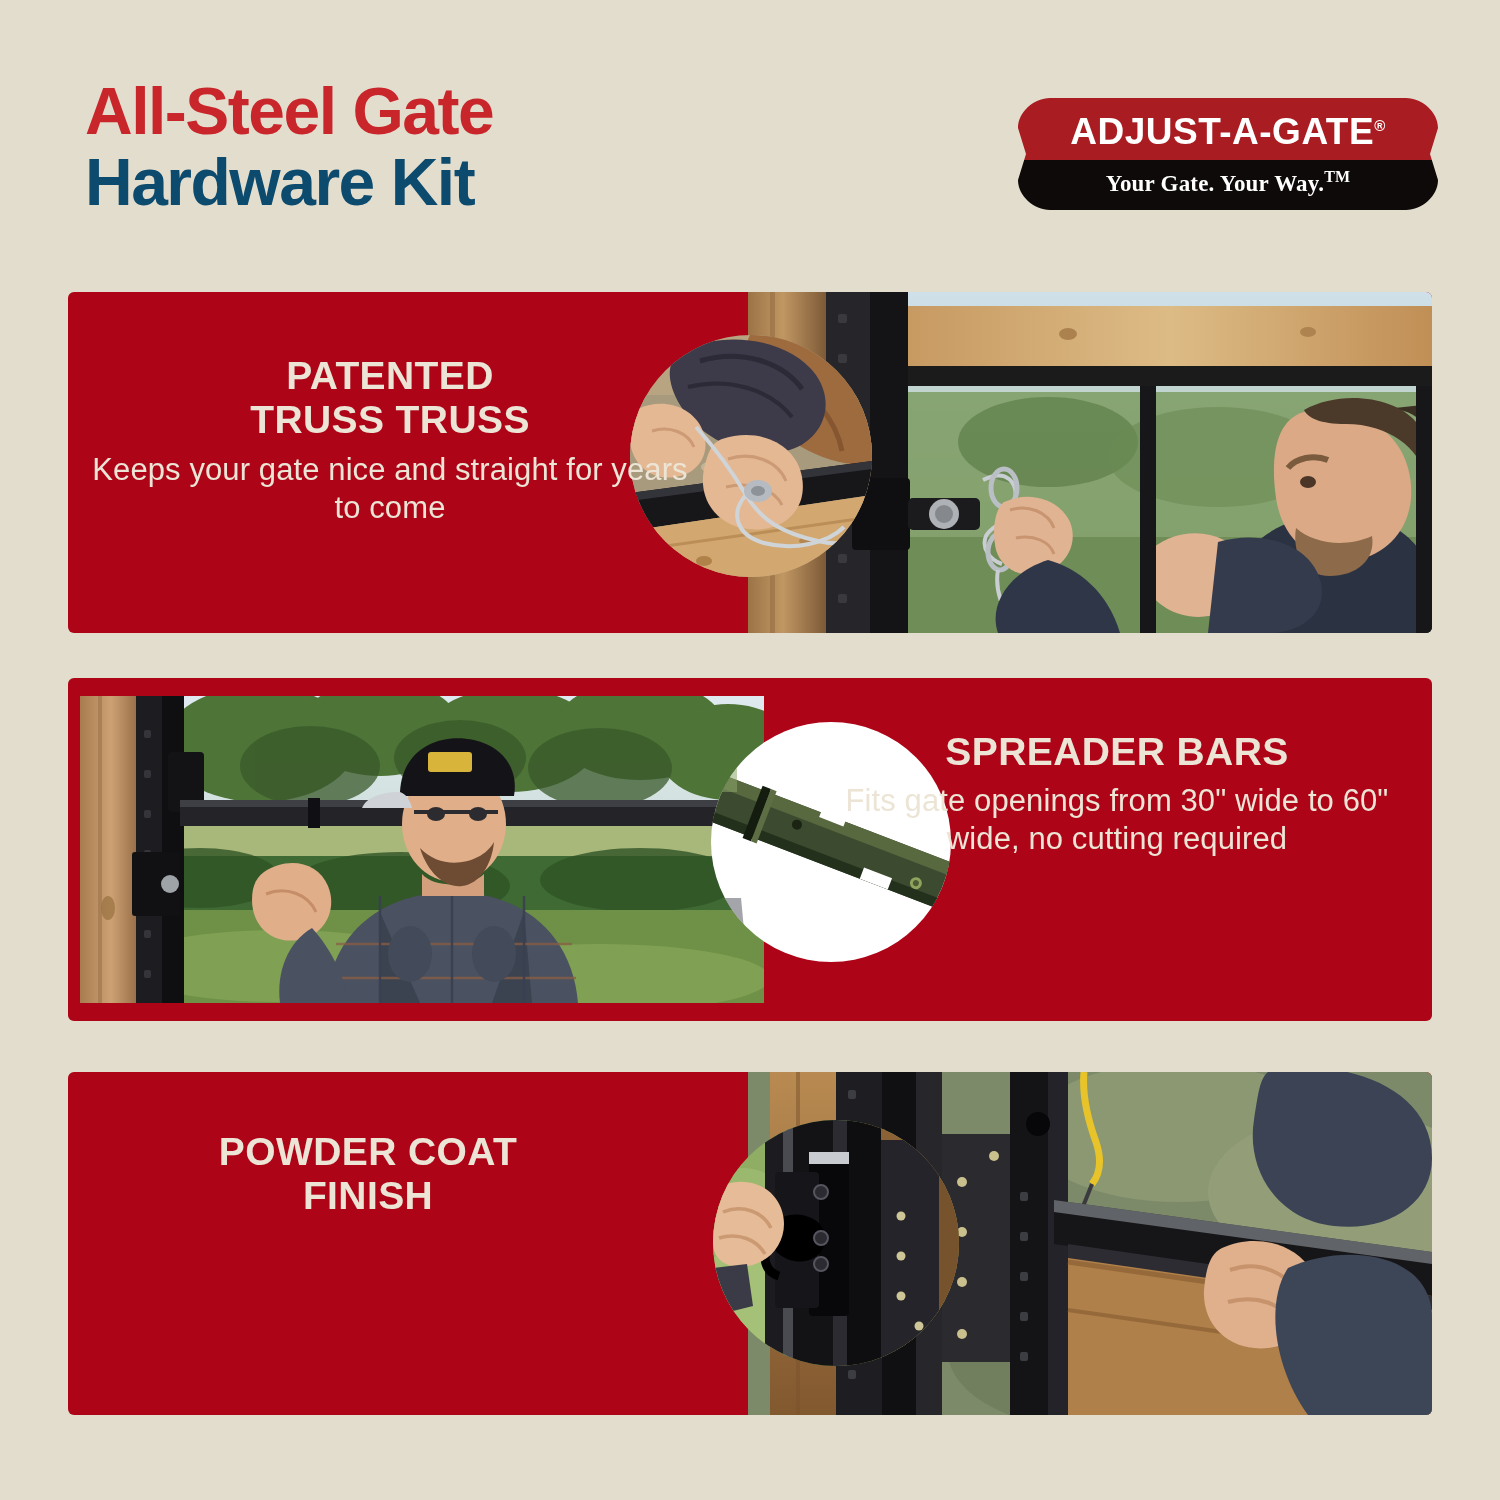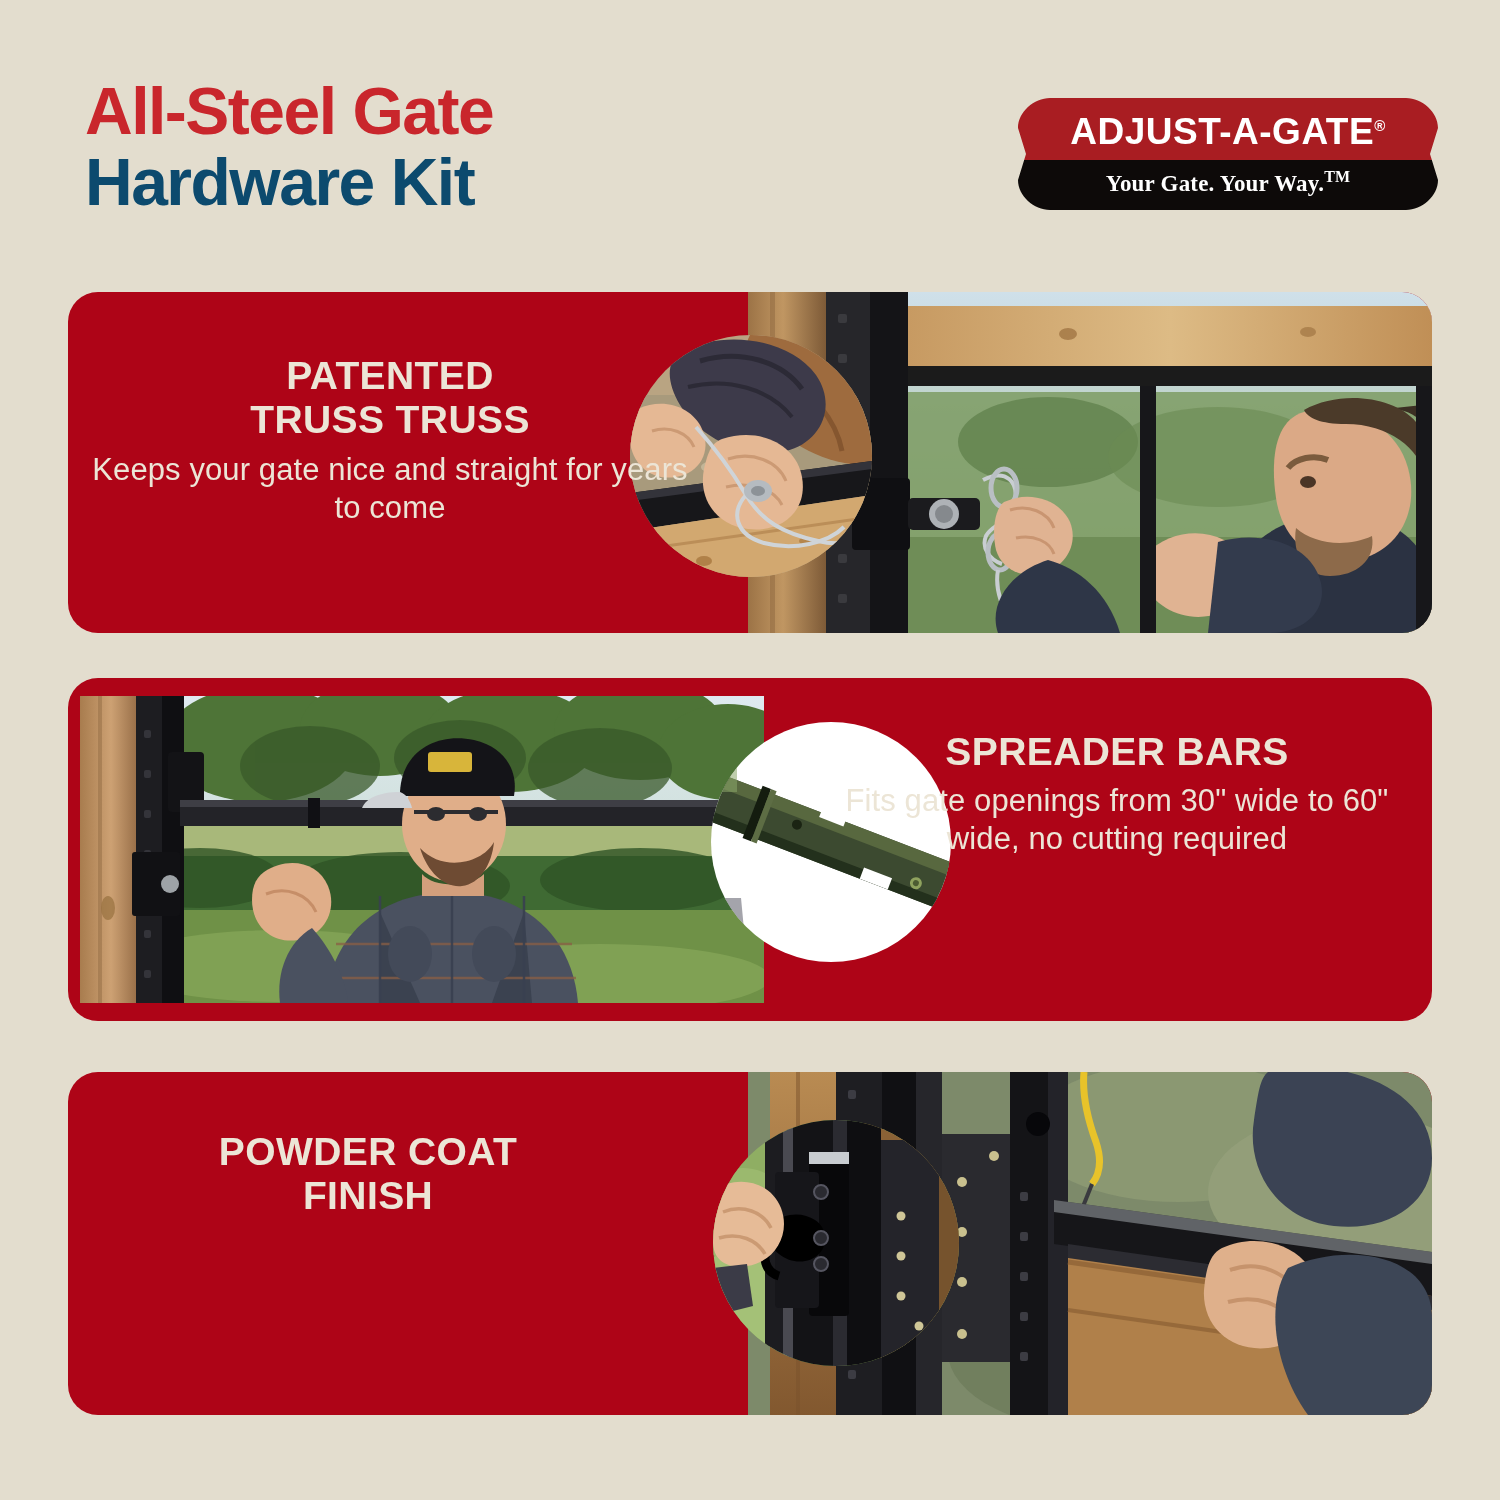--- a/index.html
+++ b/index.html
@@ -37,21 +37,21 @@
     position: absolute; left: 0; top: 70px; width: 420px;
     text-align: center; color: #ffffff; font-size: 23px;
     font-family: "Liberation Serif", serif; font-weight: bold;
     letter-spacing: 0.2px; white-space: nowrap;
   }
   .logo-tm { font-size: 16px; vertical-align: super; }
 
   
   .panel {
     position: absolute; left: 68px; width: 1364px;
-    background: #ae0417; border-radius: 30px; overflow: hidden;
+    background: #ae0417; border-radius: 6px; overflow: hidden;
   }
   #panel-1 { top: 292px; height: 341px; }
   #panel-2 { top: 678px; height: 343px; }
   #panel-3 { top: 1072px; height: 343px; padding-left: 24px; }
 
   .panel-text { position: absolute; text-align: center; }
   .panel-heading {
     color: #ece5d6; font-weight: bold; font-size: 39px;
     line-height: 1.14; letter-spacing: 0.4px;
   }

